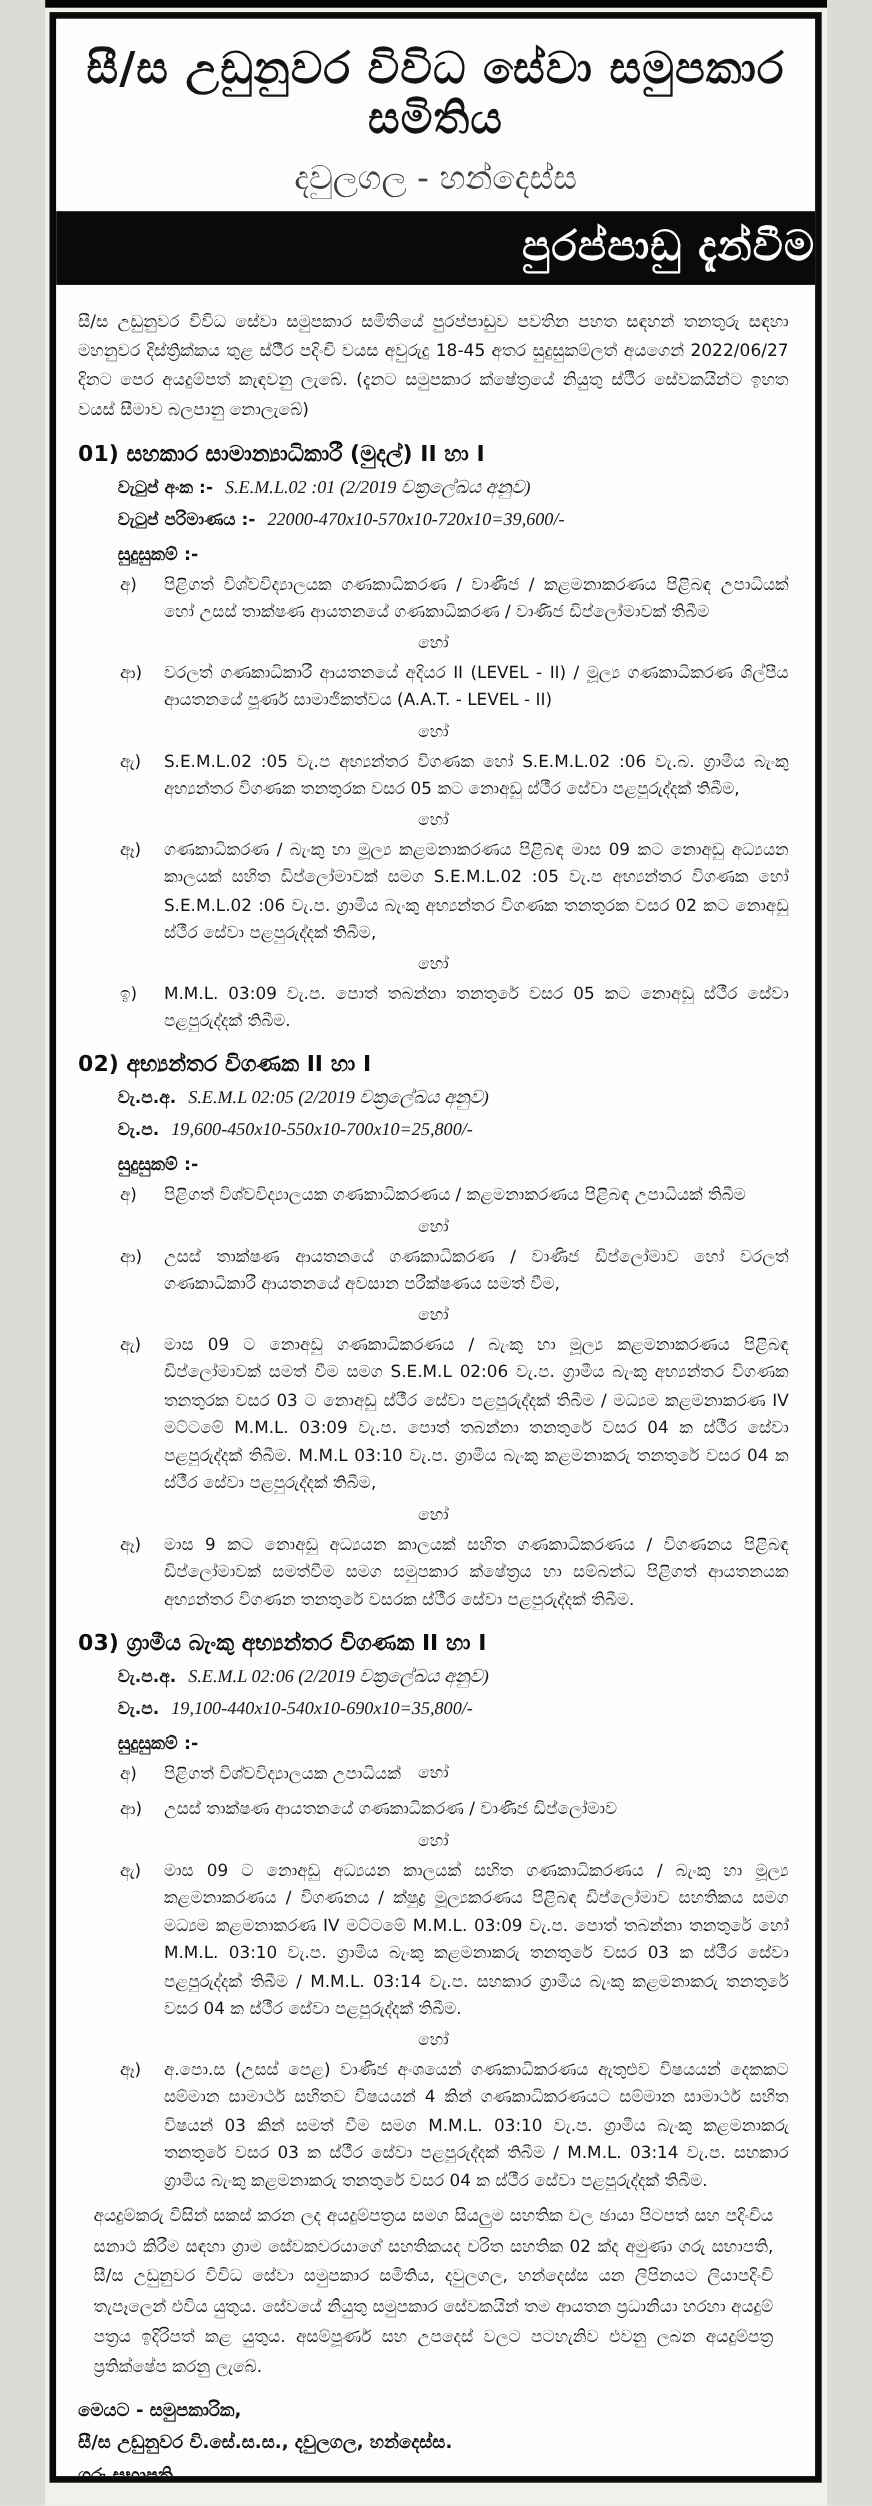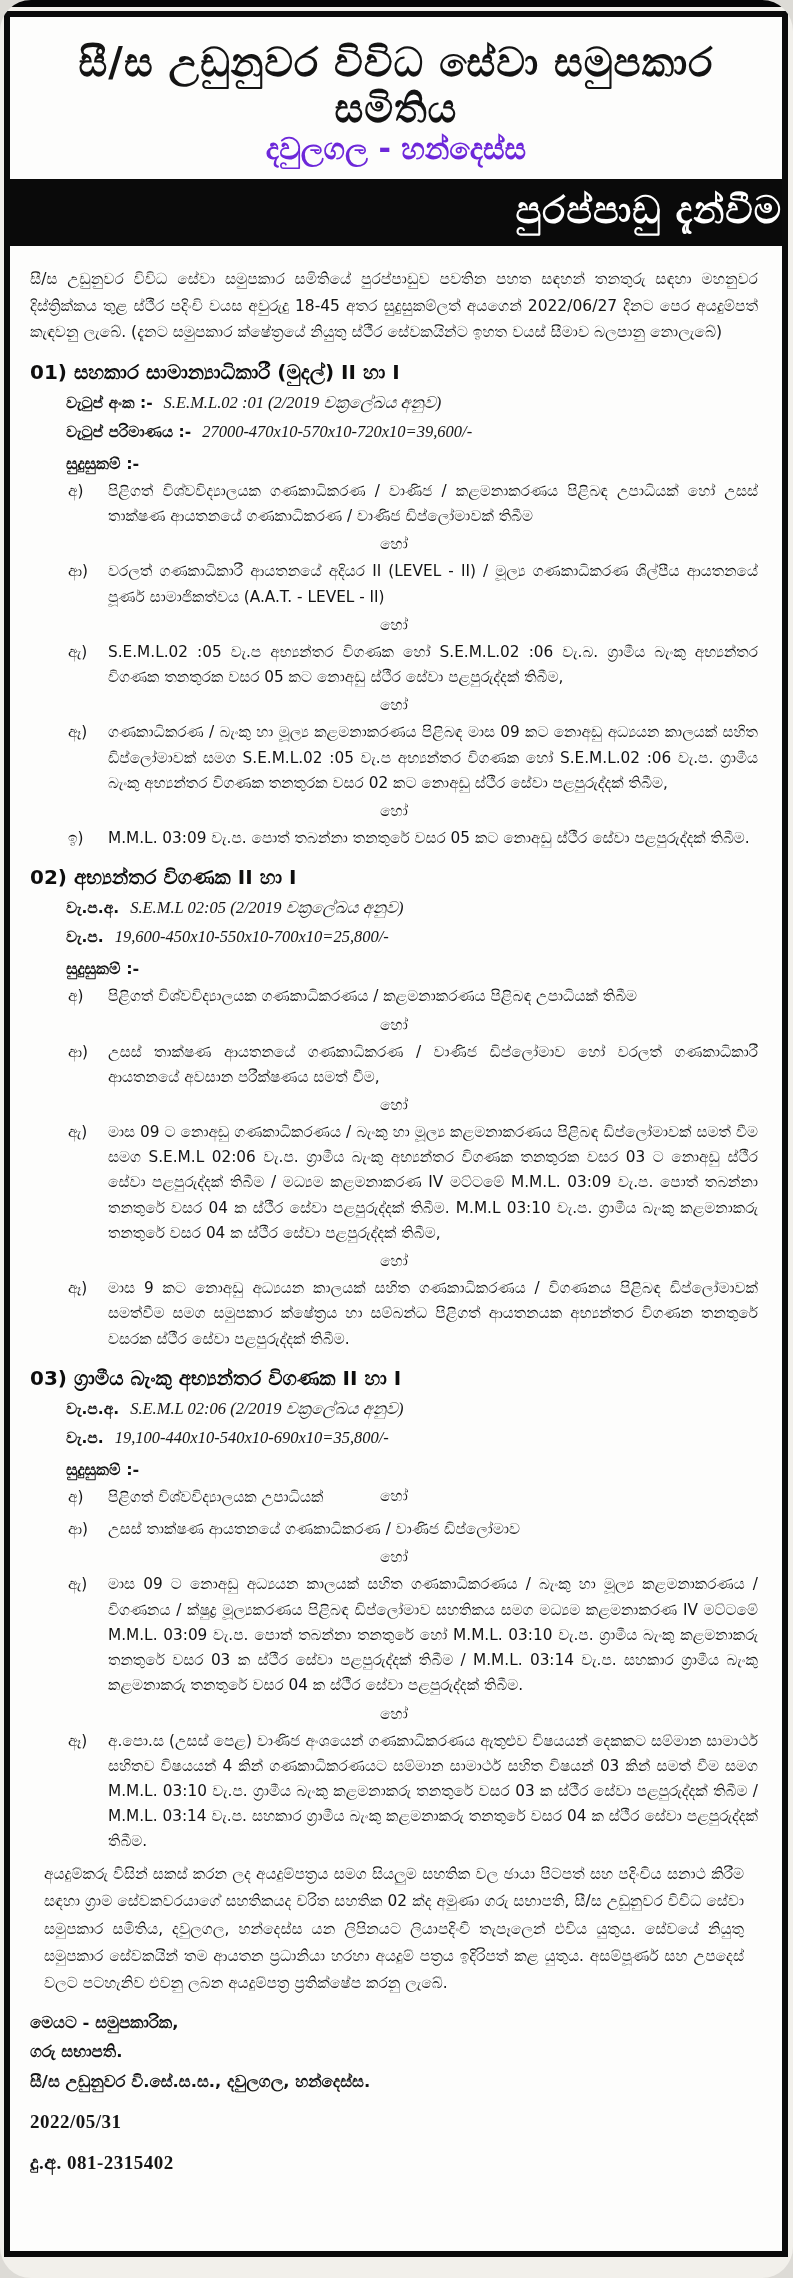--- a/index.html
+++ b/index.html
@@ -4,26 +4,25 @@
 <style>
   * { box-sizing: border-box; }
   html, body { margin: 0; padding: 0; }
   body {
     background: #dddbd6;
     font-family: "DejaVu Sans", sans-serif;
     color: #151515;
   }
   .page {
     position: relative;
-    width: 793px;
+    width: 711px;
     height: 2278px;
     margin: 0 auto;
     background: #f2f0eb;
     overflow: hidden;
-    border-radius: 31px;
   }
   .top-strip {
     position: absolute;
     top: 0; left: 0;
     width: 100%; height: 7px;
     background: #050505;
   }
   .frame {
     position: absolute;
     top: 11px; left: 4px; right: 5px; bottom: 21px;
@@ -37,22 +36,23 @@
   }
   .title1 {
     font-size: 40px;
     font-weight: bold;
     letter-spacing: 1px;
     line-height: 1.15;
     color: #141414;
   }
   .title2 {
     font-size: 30px;
-    font-weight: bold;
-    color: #6d28d9;
+    font-weight: normal;
+    margin-top: 14px;
+    color: #404040;
   }
   .banner {
     background: #0a0a0a;
     color: #ffffff;
     text-align: right;
     font-size: 38px;
     font-weight: bold;
     padding: 9px 0 13px;
     letter-spacing: 1px;
   }
@@ -143,21 +143,21 @@
       <p class="intro">සී/ස උඩුනුවර විවිධ සේවා සමුපකාර සමිතියේ පුරප්පාඩුව පවතින පහත සඳහන් තනතුරු සඳහා මහනුවර දිස්ත්‍රික්කය තුළ ස්ථීර පදිංචි වයස අවුරුදු 18-45 අතර සුදුසුකම්ලත් අයගෙන් 2022/06/27 දිනට පෙර අයදුම්පත් කැඳවනු ලැබේ. (දැනට සමුපකාර ක්ෂේත්‍රයේ නියුතු ස්ථීර සේවකයින්ට ඉහත වයස් සීමාව බලපානු නොලැබේ)</p>
 
       <div>
         <div class="pos-heading">01) සහකාර සාමාන්‍යාධිකාරී (මුදල්) II හා I</div>
         <div class="meta">
           <span class="lab">වැටුප් අංක :-</span>
           <span class="val">S.E.M.L.02 :01 (2/2019 චක්‍රලේඛය අනුව)</span>
         </div>
         <div class="meta">
           <span class="lab">වැටුප් පරිමාණය :-</span>
-          <span class="val">27000-470x10-570x10-720x10=39,600/-</span>
+          <span class="val">22000-470x10-570x10-720x10=39,600/-</span>
         </div>
         <div class="quals-label">සුදුසුකම් :-</div>
 
         <div class="qual">
           <span class="ql">අ)</span>
           <span class="qt">පිළිගත් විශ්වවිද්‍යාලයක ගණකාධිකරණ / වාණිජ / කළමනාකරණය පිළිබඳ උපාධියක් හෝ උසස් තාක්ෂණ ආයතනයේ ගණකාධිකරණ / වාණිජ ඩිප්ලෝමාවක් තිබීම</span>
         </div>
         <div class="or">හෝ</div>
         <div class="qual">
           <span class="ql">ආ)</span>
@@ -245,21 +245,21 @@
           <span class="qt">අ.පො.ස (උසස් පෙළ) වාණිජ අංශයෙන් ගණකාධිකරණය ඇතුළුව විෂයයන් දෙකකට සම්මාන සාමාර්ථ සහිතව විෂයයන් 4 කින් ගණකාධිකරණයට සම්මාන සාමාර්ථ සහිත විෂයන් 03 කින් සමත් වීම සමග M.M.L. 03:10 වැ.ප. ග්‍රාමීය බැංකු කළමනාකරු තනතුරේ වසර 03 ක ස්ථීර සේවා පළපුරුද්දක් තිබීම / M.M.L. 03:14 වැ.ප. සහකාර ග්‍රාමීය බැංකු කළමනාකරු තනතුරේ වසර 04 ක ස්ථීර සේවා පළපුරුද්දක් තිබීම.</span>
         </div>
       </div>
 
       <div>
         <p class="app-body">අයදුම්කරු විසින් සකස් කරන ලද අයදුම්පත්‍රය සමග සියලුම සහතික වල ඡායා පිටපත් සහ පදිංචිය සනාථ කිරීම සඳහා ග්‍රාම සේවකවරයාගේ සහතිකයද චරිත සහතික 02 ක්ද අමුණා ගරු සභාපති, සී/ස උඩුනුවර විවිධ සේවා සමුපකාර සමිතිය, දවුලගල, හන්දෙස්ස යන ලිපිනයට ලියාපදිංචි තැපෑලෙන් එවිය යුතුය. සේවයේ නියුතු සමුපකාර සේවකයින් තම ආයතන ප්‍රධානියා හරහා අයදුම් පත්‍රය ඉදිරිපත් කළ යුතුය. අසම්පූර්ණ සහ උපදෙස් වලට පටහැනිව එවනු ලබන අයදුම්පත්‍ර ප්‍රතික්ෂේප කරනු ලැබේ.</p>
       </div>
 
       <div class="sig">
         <div>මෙයට  - සමුපකාරික,</div>
+        <div>සී/ස උඩුනුවර වි.සේ.ස.ස., දවුලගල, හන්දෙස්ස.</div>
         <div>ගරු සභාපති.</div>
-        <div>සී/ස උඩුනුවර වි.සේ.ස.ස., දවුලගල, හන්දෙස්ස.</div>
         <div class="serif">2022/05/31</div>
         <div class="serif">දු.අ. 081-2315402</div>
       </div>
 
     </div>
   </div>
 </div>
 
 </body></html>

